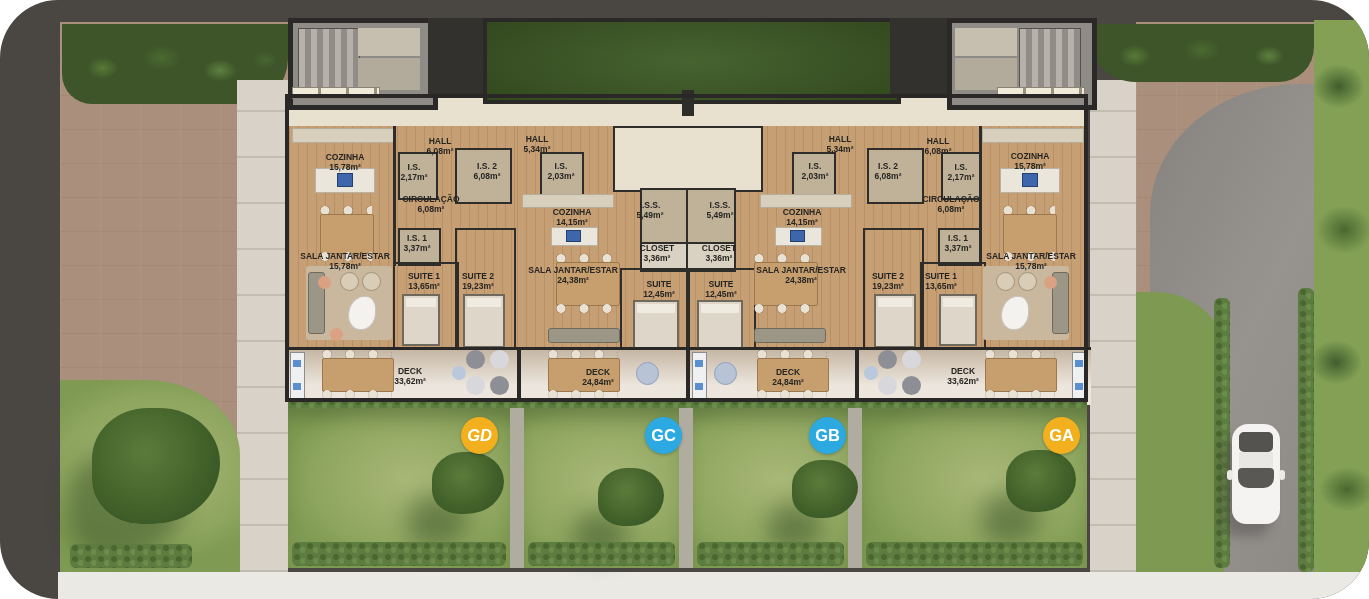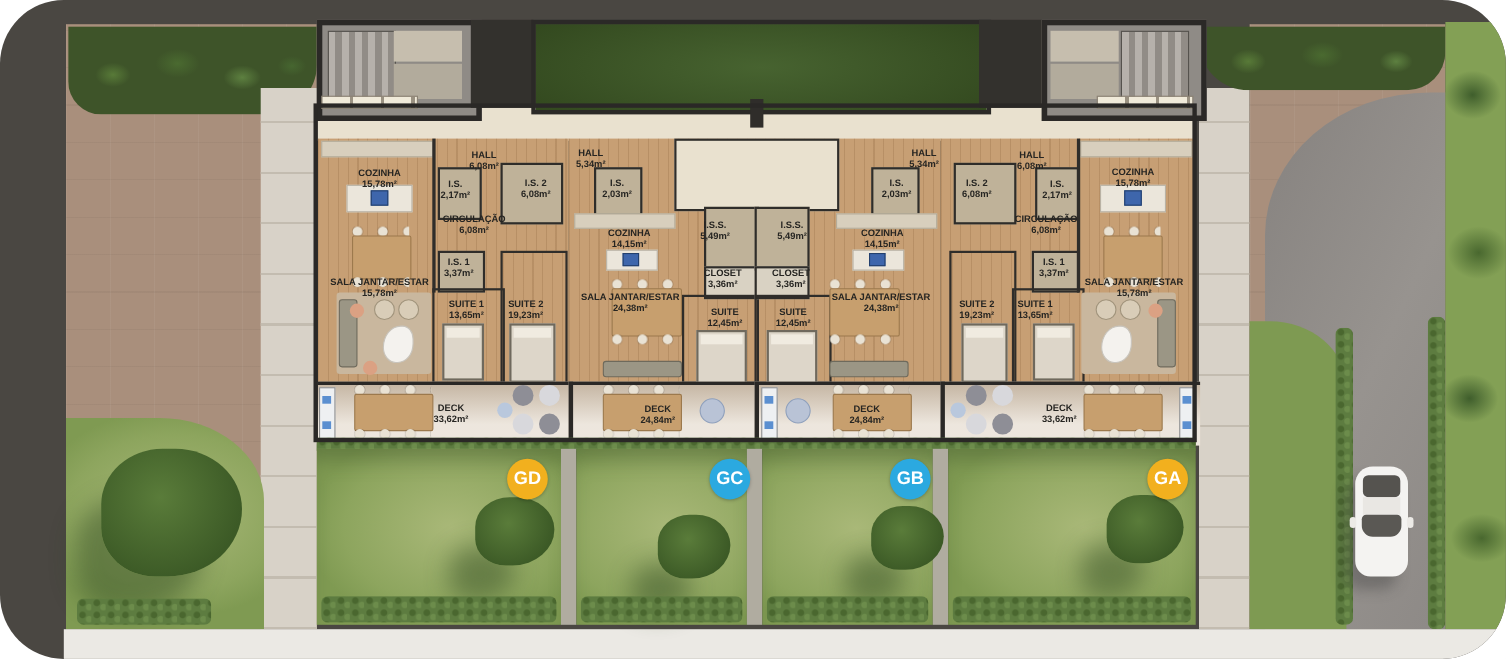--- a/index.html
+++ b/index.html
@@ -352,21 +352,21 @@
       </div>
   <div class="lbl" style="left:1031px;top:261px;">
         <span>SALA JANTAR/ESTAR</span>
         <span>15,78m²</span>
       </div>
   <div class="lbl" style="left:963px;top:376px;">
         <span>DECK</span>
         <span>33,62m²</span>
       </div>
 
-  <div class="badge" style="left: 461px; top: 417px; background: rgb(242, 176, 30);">
+  <div class="badge" style="left: 461px; top: 417px; background: rgb(242, 176, 30); font-style: italic;">
         <span>GD</span>
       </div>
   <div class="badge" style="left: 645px; top: 417px; background: rgb(43, 169, 224);">
         <span>GC</span>
       </div>
   <div class="badge" style="left: 809px; top: 417px; background: rgb(43, 169, 224);">
         <span>GB</span>
       </div>
   <div class="badge" style="left: 1043px; top: 417px; background: rgb(242, 176, 30);">
         <span>GA</span>

